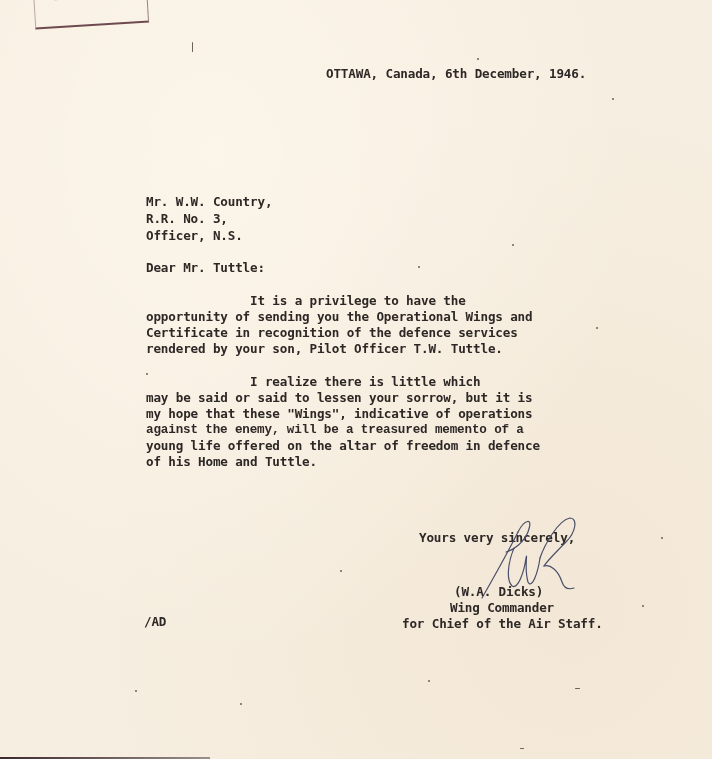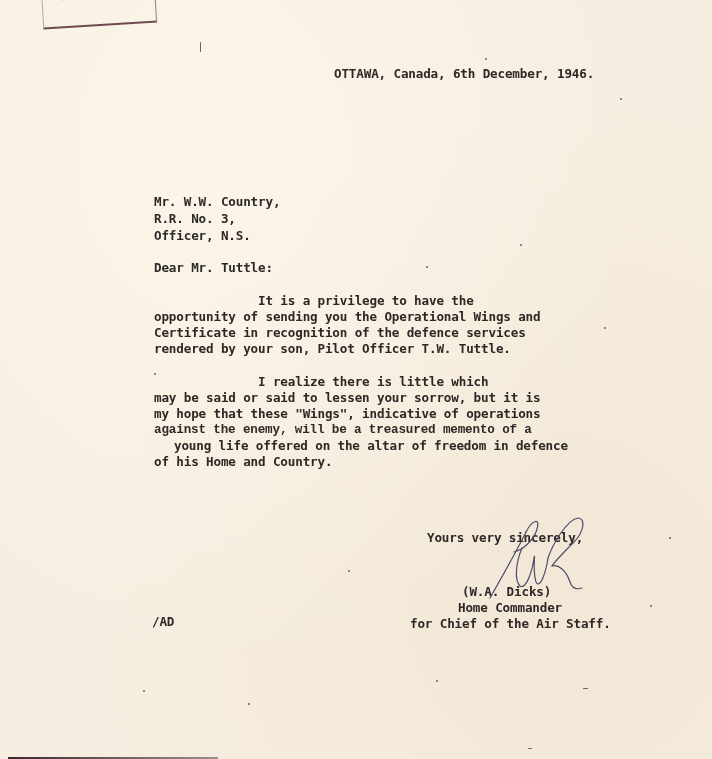--- a/index.html
+++ b/index.html
@@ -5,21 +5,21 @@
   html, body { margin:0; padding:0; }
   body {
     width:712px; height:759px; overflow:hidden; position:relative;
     background:#f6eee0;
     background-image:
       radial-gradient(ellipse at 30% 20%, rgba(255,250,240,0.6), rgba(0,0,0,0) 60%),
       radial-gradient(ellipse at 80% 80%, rgba(240,225,205,0.5), rgba(0,0,0,0) 60%);
     font-family:"DejaVu Sans Mono","Liberation Mono",monospace;
     color:#2a2522;
   }
-  .page { position:absolute; left:8px; top:0; width:608px; height:759px; }
+  .page { position:absolute; left:0; top:0; width:608px; height:759px; }
   .t { position:absolute; font-size:12.6px; line-height:16.5px; white-space:pre; letter-spacing:-0.15px; font-weight:bold; color:#2d2826; }
   .stamp {
     position:absolute; left:34px; top:-14px; width:112px; height:38px;
     border-left:1px solid #bba9a0; border-right:1px solid #9a8080; border-bottom:2px solid #6e4a50;
     transform:rotate(-3.5deg);
   }
   .stamp i { position:absolute; width:4px; height:5px; background:#9a6f75; top:7px; }
   .reg { letter-spacing:0; }
   .reg span { text-decoration:underline; text-underline-offset:3px; margin-right:7.3px; }
   .sig { position:absolute; left:478px; top:510px; width:110px; height:92px; }
@@ -51,39 +51,39 @@
     <div class="t" style="left:146px; top:309px;">opportunity of sending you the Operational Wings and</div>
     <div class="t" style="left:146px; top:325px;">Certificate in recognition of the defence services</div>
     <div class="t" style="left:146px; top:341px;">rendered by your son, Pilot Officer T.W. Tuttle.</div>
   </div>
 
   <div>
     <div class="t" style="left:146px; top:374px;">              I realize there is little which</div>
     <div class="t" style="left:146px; top:390px;">may be said or said to lessen your sorrow, but it is</div>
     <div class="t" style="left:146px; top:406px;">my hope that these "Wings", indicative of operations</div>
     <div class="t" style="left:146px; top:422px;font-family:Liberation Mono, monospace;">against the enemy, will be a treasured memento of a</div>
-    <div class="t" style="left:146px; top:438px;margin-left:20px;">young life offered on the altar of freedom in defence</div>
-    <div class="t" style="left:146px; top:454px;">of his Home and Country.</div>
+    <div class="t" style="left:146px; top:438px;">young life offered on the altar of freedom in defence</div>
+    <div class="t" style="left:146px; top:454px;">of his Home and Tuttle.</div>
   </div>
 
   <div class="t" style="left:419px; top:486px;margin-top:44px;">Yours very sincerely,</div>
 
   <svg class="sig" viewBox="0 0 110 92">
     <g fill="none" stroke="#4a4f6a" stroke-width="1.2" stroke-linecap="round">
       <path d="M4 88 C 20 60, 32 38, 40 22"></path>
       <path d="M40 22 C 46 10, 56 6, 50 22 C 46 32, 36 40, 28 42"></path>
       <path d="M36 38 C 30 52, 28 70, 34 76 C 40 80, 46 62, 48 48 C 50 40, 46 58, 50 72 C 54 80, 60 62, 62 48"></path>
       <path d="M62 48 C 66 36, 80 10, 92 8 C 100 8, 98 22, 88 32 C 78 42, 70 50, 66 56"></path>
       <path d="M66 56 C 72 54, 80 60, 84 72 C 86 78, 90 80, 96 78"></path>
     </g>
   </svg>
 
   <div>
     <div class="t" style="left:454px; top:584px;">(W.A. Dicks)</div>
-    <div class="t" style="left:450px; top:600px;">Home Commander</div>
+    <div class="t" style="left:450px; top:600px;">Wing Commander</div>
     <div class="t" style="left:402px; top:616px;">for Chief of the Air Staff.</div>
   </div>
 
   <div class="t" style="left:144px; top:614px;">/AD</div>
 
   <div>
     <span class="speck" style="left:192px;top:42px;height:10px;width:1px;"></span>
     <span class="speck" style="left:477px;top:58px;"></span>
     <span class="speck" style="left:612px;top:98px;"></span>
     <span class="speck" style="left:512px;top:244px;"></span>

